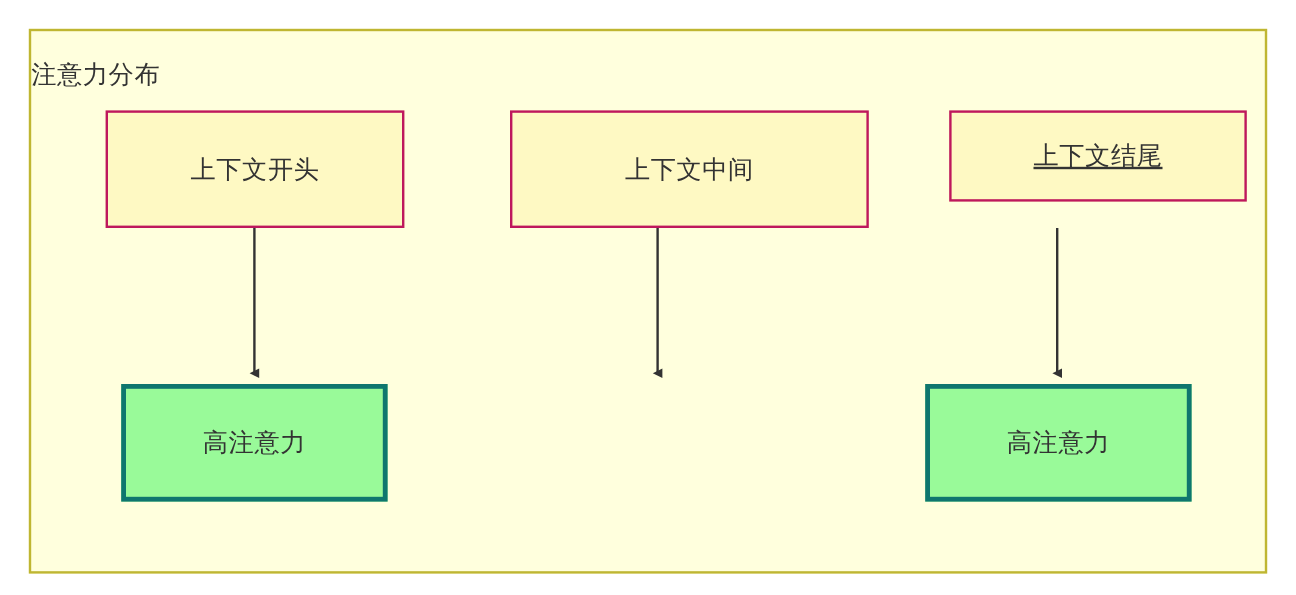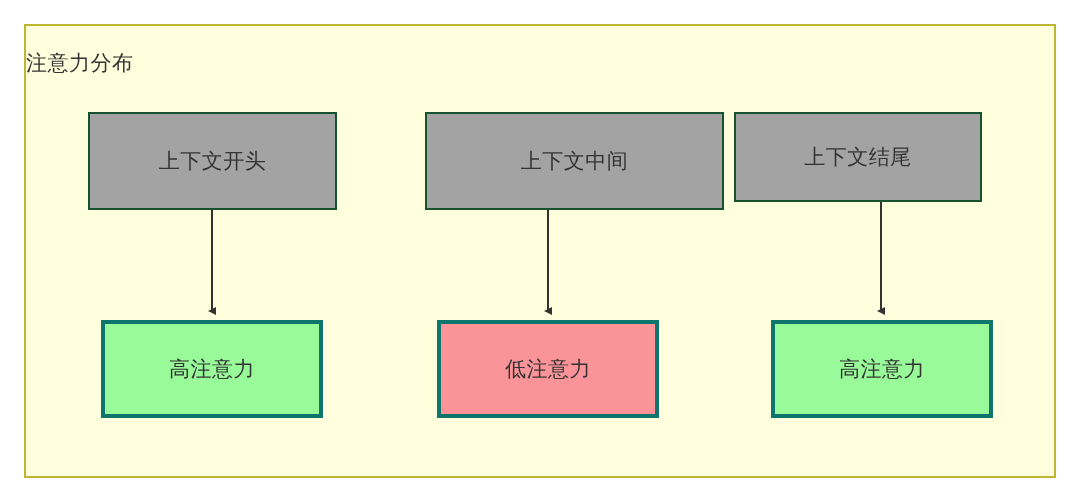--- a/index.html
+++ b/index.html
@@ -52,41 +52,40 @@
     display: flex;
     align-items: center;
     justify-content: center;
     color: #333333;
     font-size: 21px;
     letter-spacing: 0.5px;
     white-space: nowrap;
   }
 
   .node.context {
-    background: #a3a3a3;
-    border: 2px solid #14532d;
-    margin-top: 20px;
+    background: #fef9c3;
+    border: 2px solid #be185d;
   }
 
   .node.attention {
     border: 4px solid #0f766e;
   }
 
   .node.attention.high {
     background: #99fa99;
   }
 
   .node.attention.low {
     background: #fb9499;
   }
 
   
   .ctx-1 { left: 88px;  top: 92px; width: 249px; height: 98px; }
   .ctx-2 { left: 425px; top: 92px; width: 299px; height: 98px; }
-  .ctx-3 { left: 734px; top: 92px; width: 248px; height: 90px; }
+  .ctx-3 { left: 791px; top: 92px; width: 248px; height: 76px; text-decoration: underline; }
 
   
   .att-1 { left: 101px; top: 320px; width: 222px; height: 98px; }
   .att-2 { left: 437px; top: 320px; width: 222px; height: 98px; }
   .att-3 { left: 771px; top: 320px; width: 222px; height: 98px; }
 
   
   .edge-layer {
     position: absolute;
     left: 0;
@@ -129,21 +128,18 @@
   </div>
 
   <div class="node context ctx-3">
     <span>上下文结尾</span>
   </div>
 
   <div class="node attention high att-1">
     <span>高注意力</span>
   </div>
 
-  <div class="node attention low att-2">
-    <span>低注意力</span>
-  </div>
 
   <div class="node attention high att-3">
     <span>高注意力</span>
   </div>
 
 </div>
 
 </body></html>

